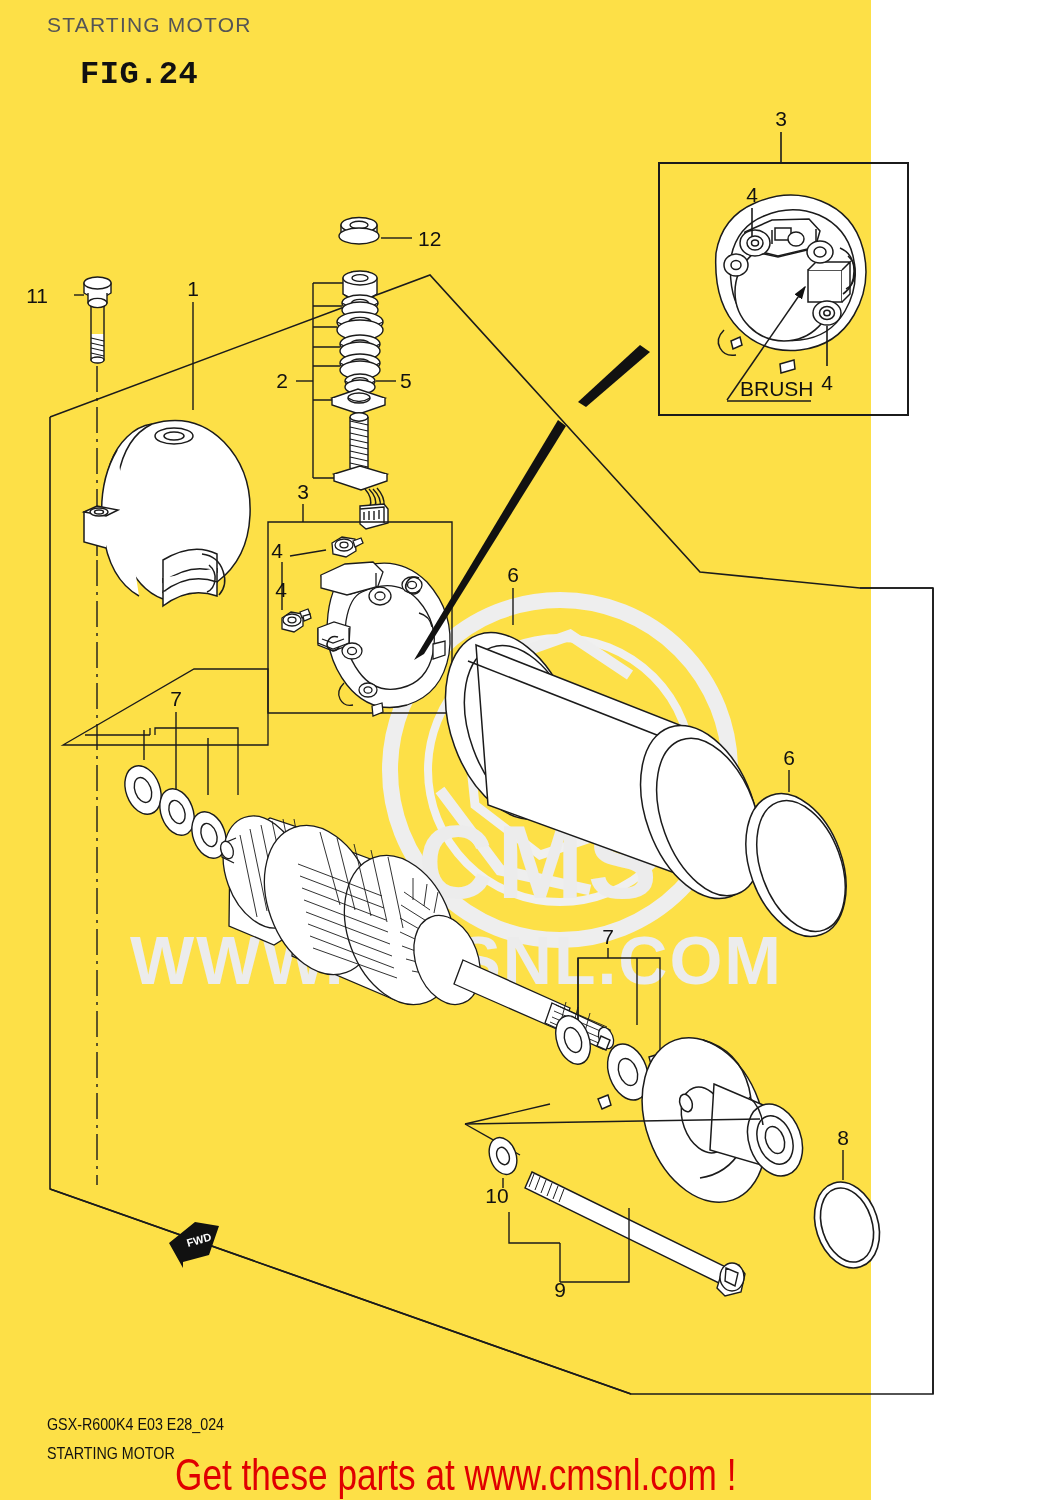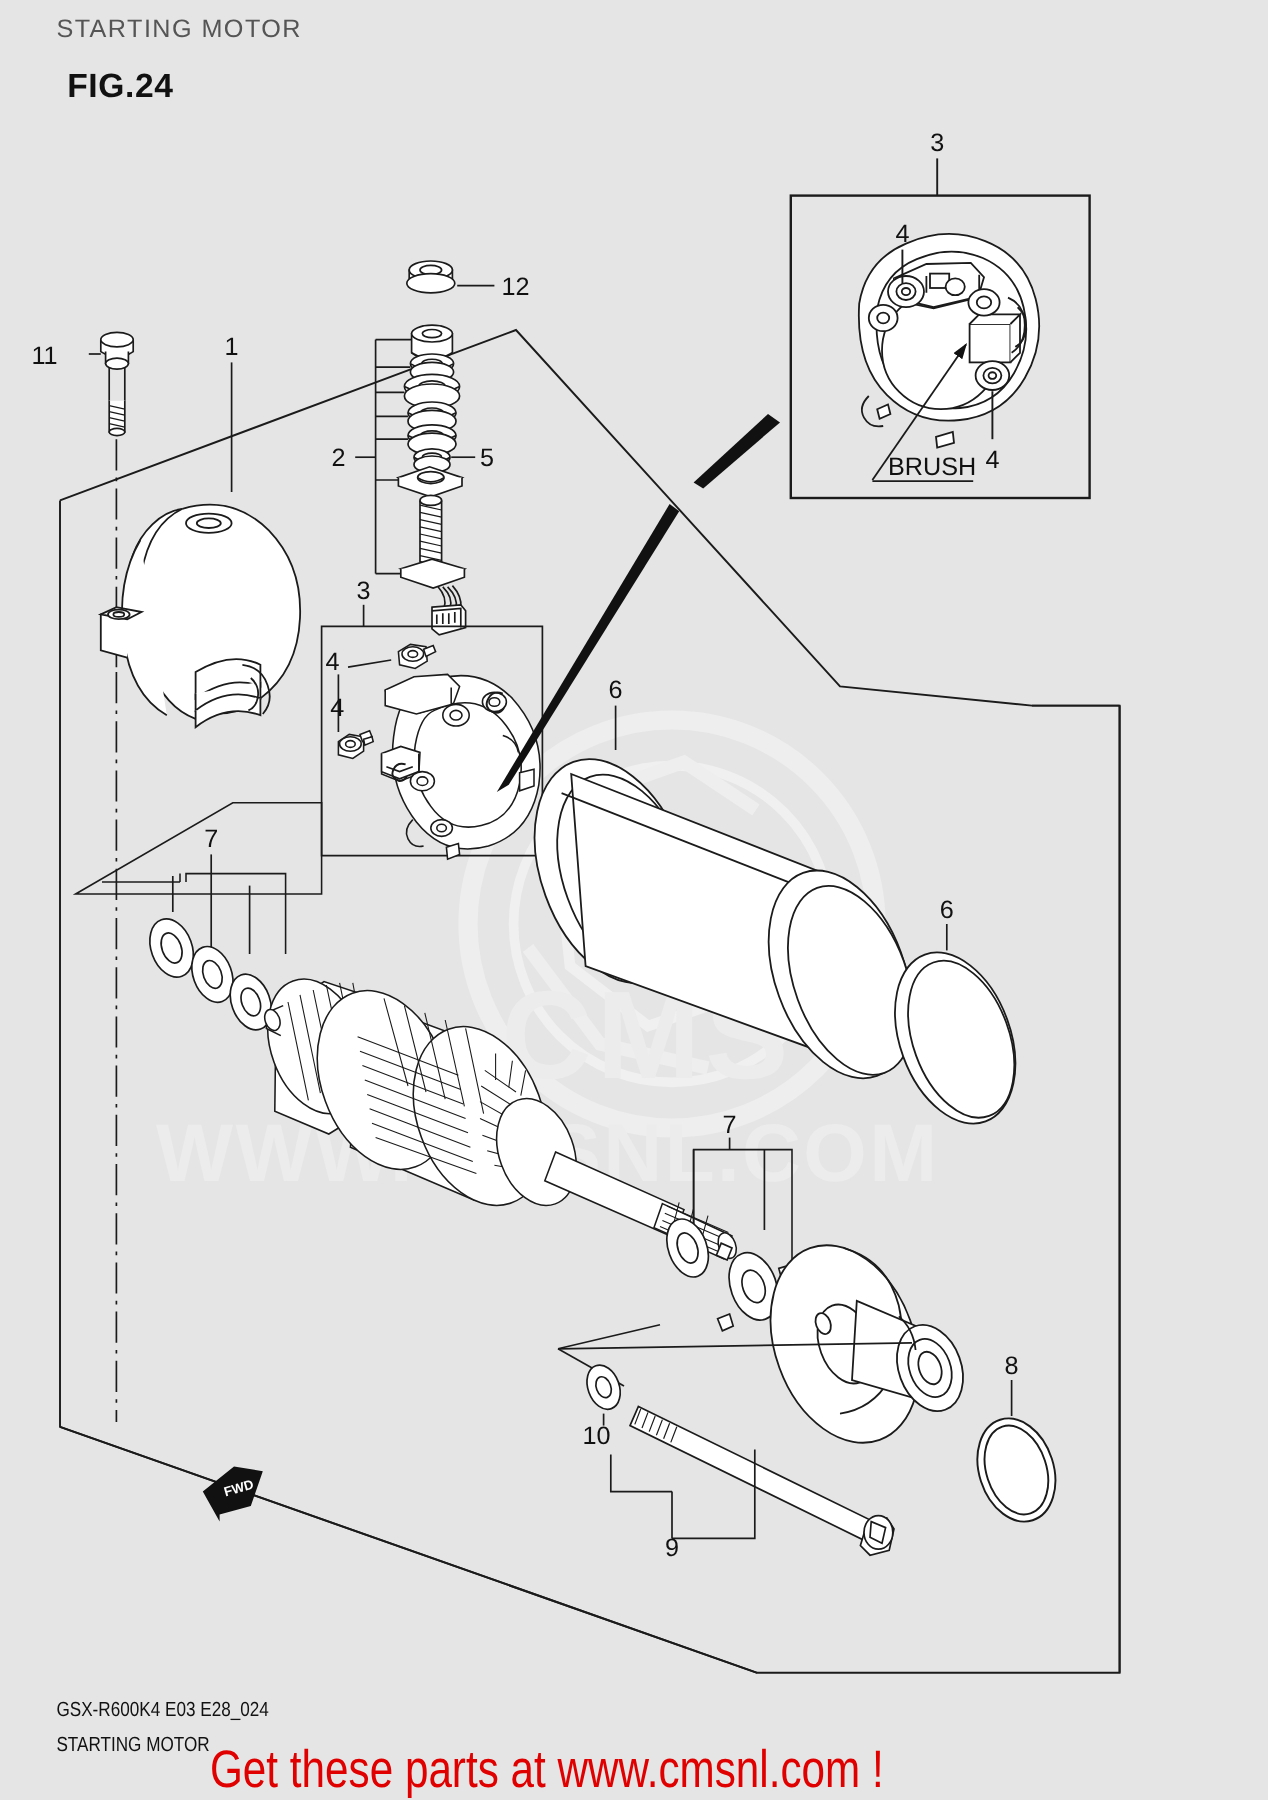--- a/index.html
+++ b/index.html
@@ -9,43 +9,43 @@
   }
   body {
     width: 1057px;
     height: 1500px;
     position: relative;
     font-family: "Liberation Sans", sans-serif;
     overflow: hidden;
   }
   #page {
     position: relative;
-    width: 1057px;
+    width: 871px;
     height: 1500px;
-    background: #e5e5e5;
+    background: #fde047;
   }
   .hdr-section {
     position: absolute;
     left: 47px;
     top: 13px;
     font-size: 21px;
     letter-spacing: 1.2px;
     color: #555555;
     font-family: "Liberation Sans", sans-serif;
     white-space: nowrap;
   }
   .hdr-fig {
     position: absolute;
-    left: 56px;
+    left: 80px;
     top: 56px;
-    font-size: 28px;
+    font-size: 32px;
     font-weight: bold;
     color: #111111;
     letter-spacing: 0.5px;
-    font-family: Liberation Sans, sans-serif;
+    font-family: Liberation Mono, monospace;
     white-space: nowrap;
   }
   .footer-model {
     position: absolute;
     left: 47px;
     top: 1415px;
     font-size: 17px;
     color: #111111;
     font-family: "Liberation Sans Narrow", "Liberation Sans", sans-serif;
     transform: scaleX(0.84);

